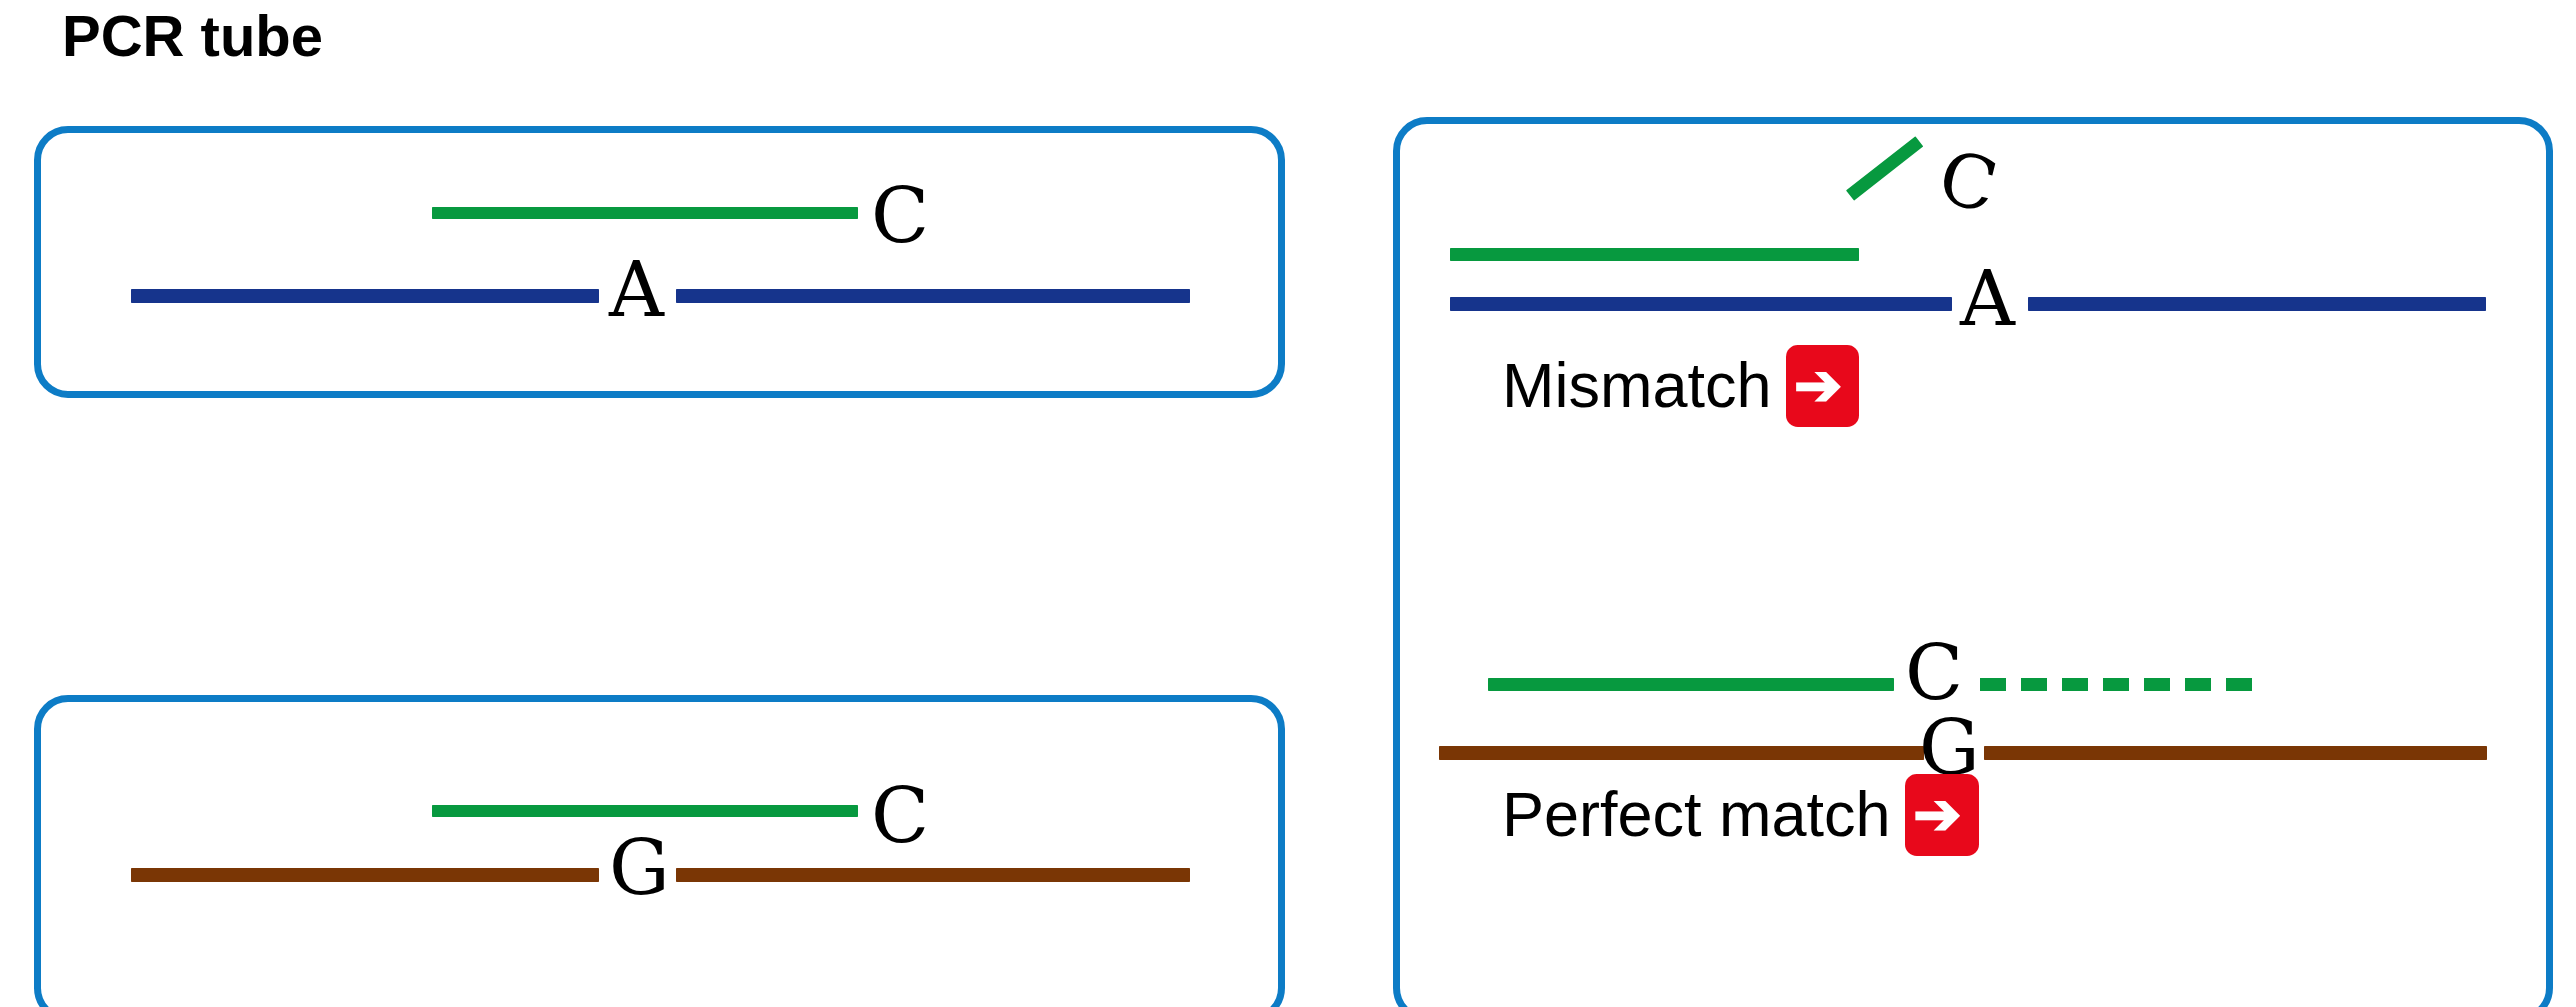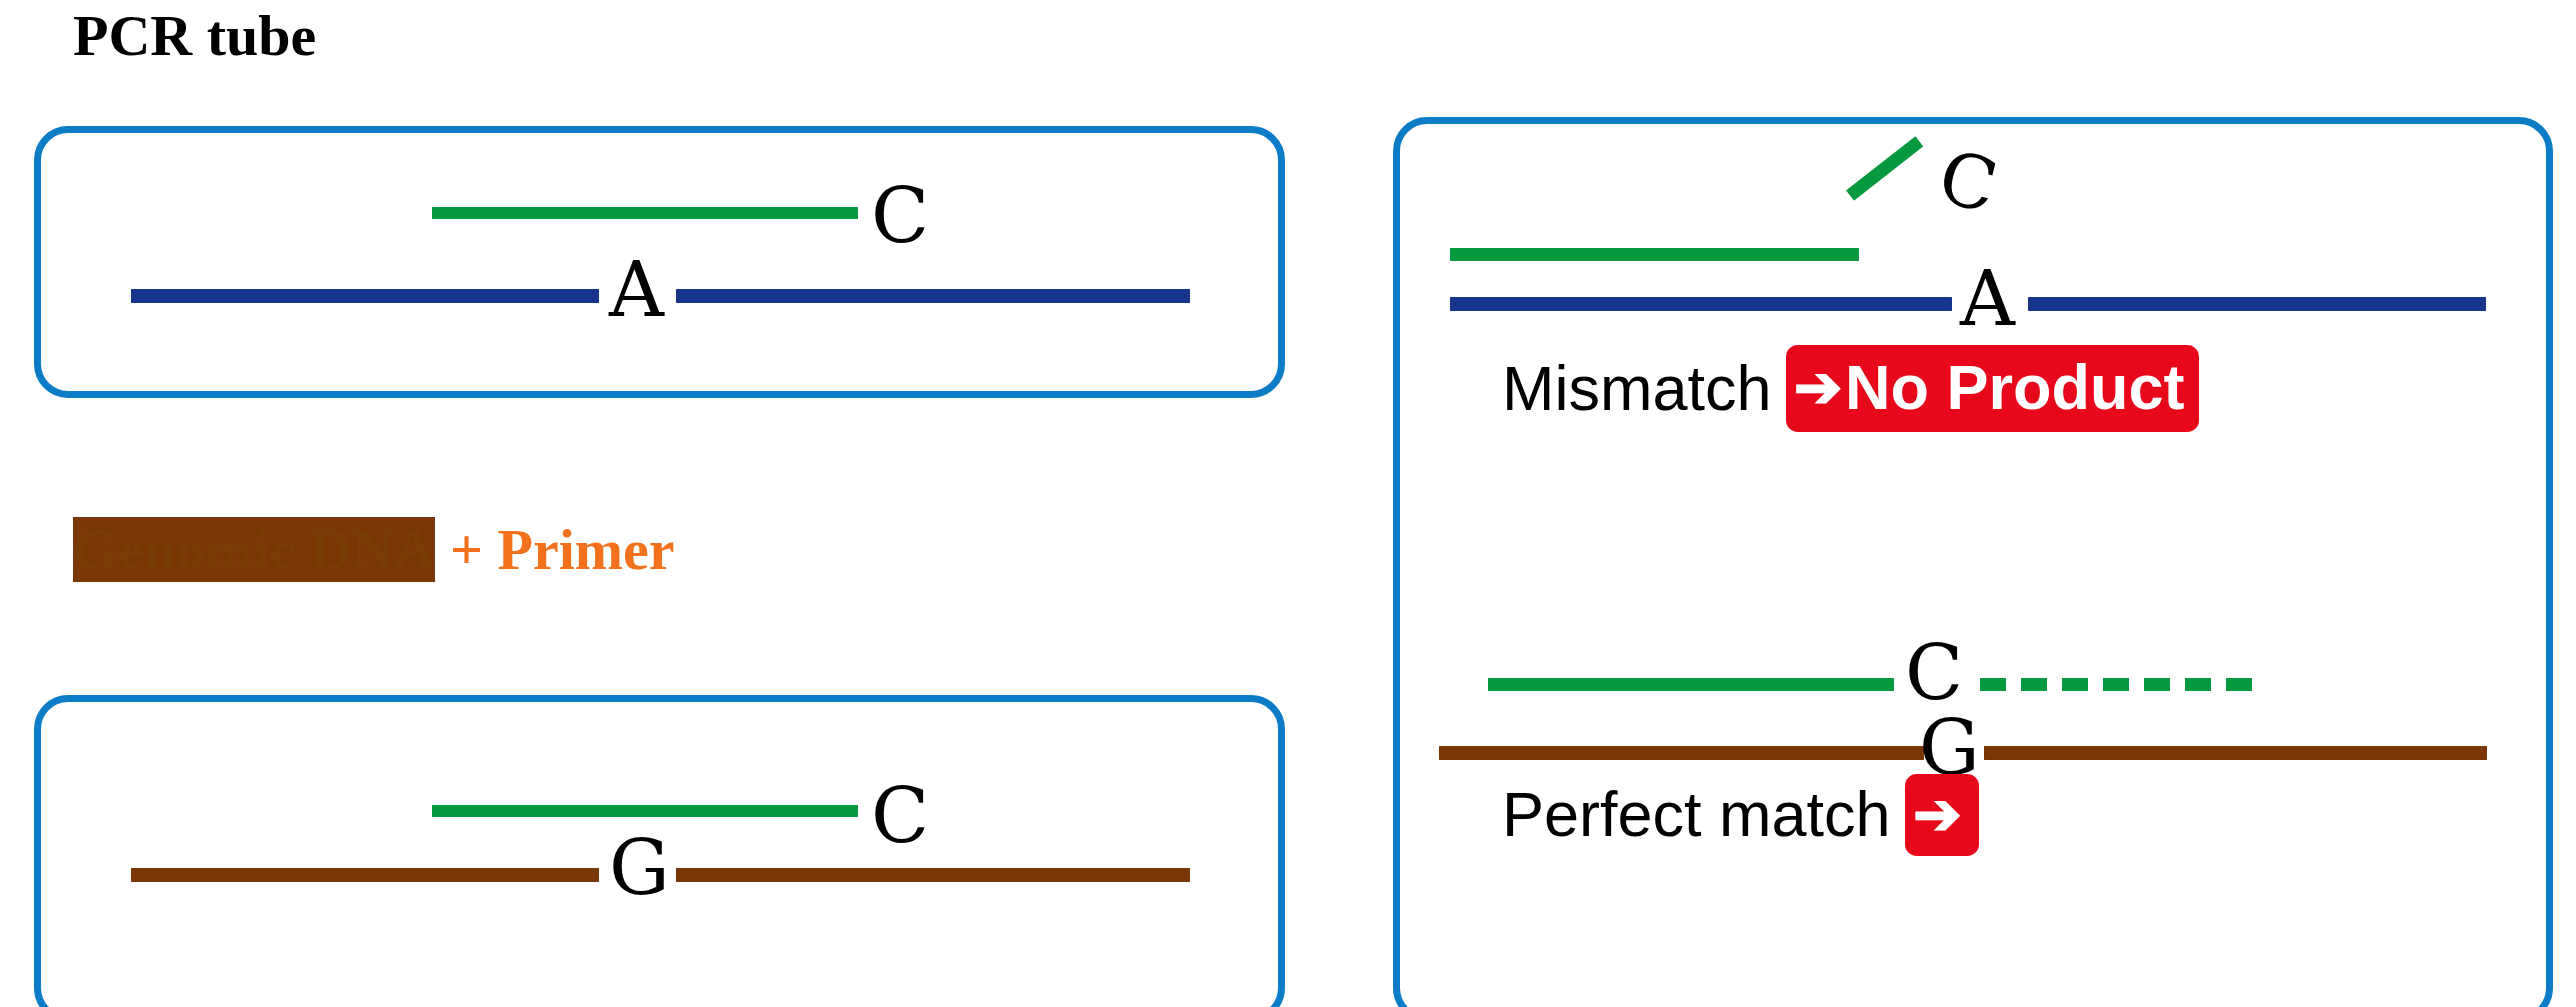--- a/index.html
+++ b/index.html
@@ -13,24 +13,23 @@
     height: 1007px;
     background: #ffffff;
     font-family: "Liberation Sans", sans-serif;
     overflow: hidden;
   }
 
   
   .heading {
     position: absolute;
     font-weight: bold;
-    font-family: Liberation Serif, serif;
+    font-family: Liberation Sans, sans-serif;
     white-space: nowrap;
     line-height: 1;
-    margin-left: 11px;
   }
   #pcr-tube-title {
     left: 62px;
     top: 6.5px;
     font-size: 58px;
     color: #000000;
   }
   #genomic-dna-title {
     left: 62px;
     top: 521px;
@@ -161,21 +160,20 @@
 
   <div class="tube-box" id="tube-box-top"></div>
 
   <div class="strand green" id="p1-primer-green"></div>
   <div class="nt" id="p1-primer-c">C</div>
 
   <div class="strand navy" id="p1-template-navy-left"></div>
   <div class="strand navy" id="p1-template-navy-right"></div>
   <div class="nt" id="p1-template-a">A</div>
 
-  <div class="heading" id="genomic-dna-title"><span class="brown">Genomic DNA</span><span>&nbsp;</span><span class="orange">+ Primer</span></div>
 
   <div class="tube-box" id="tube-box-bottom"></div>
 
   <div class="strand green" id="p2-primer-green"></div>
   <div class="nt" id="p2-primer-c">C</div>
 
   <div class="strand brown" id="p2-template-brown-left"></div>
   <div class="strand brown" id="p2-template-brown-right"></div>
   <div class="nt" id="p2-template-g">G</div>
 
@@ -186,21 +184,20 @@
   <div class="nt" id="m-primer-c">C</div>
 
   <div class="strand navy" id="m-template-navy-left"></div>
   <div class="strand navy" id="m-template-navy-right"></div>
   <div class="nt" id="m-template-a">A</div>
 
   <div class="result-row" id="mismatch-row">
     <span class="result-label">Mismatch</span>
     <span class="result-badge">
       <span class="badge-arrow">➔</span>
-      <span>No Product</span>
     </span>
   </div>
 
   <div class="strand green" id="pm-primer-green"></div>
   <div id="pm-primer-dashes"></div>
   <div class="nt" id="pm-primer-c">C</div>
 
   <div class="strand brown" id="pm-template-brown-left"></div>
   <div class="strand brown" id="pm-template-brown-right"></div>
   <div class="nt" id="pm-template-g">G</div>

